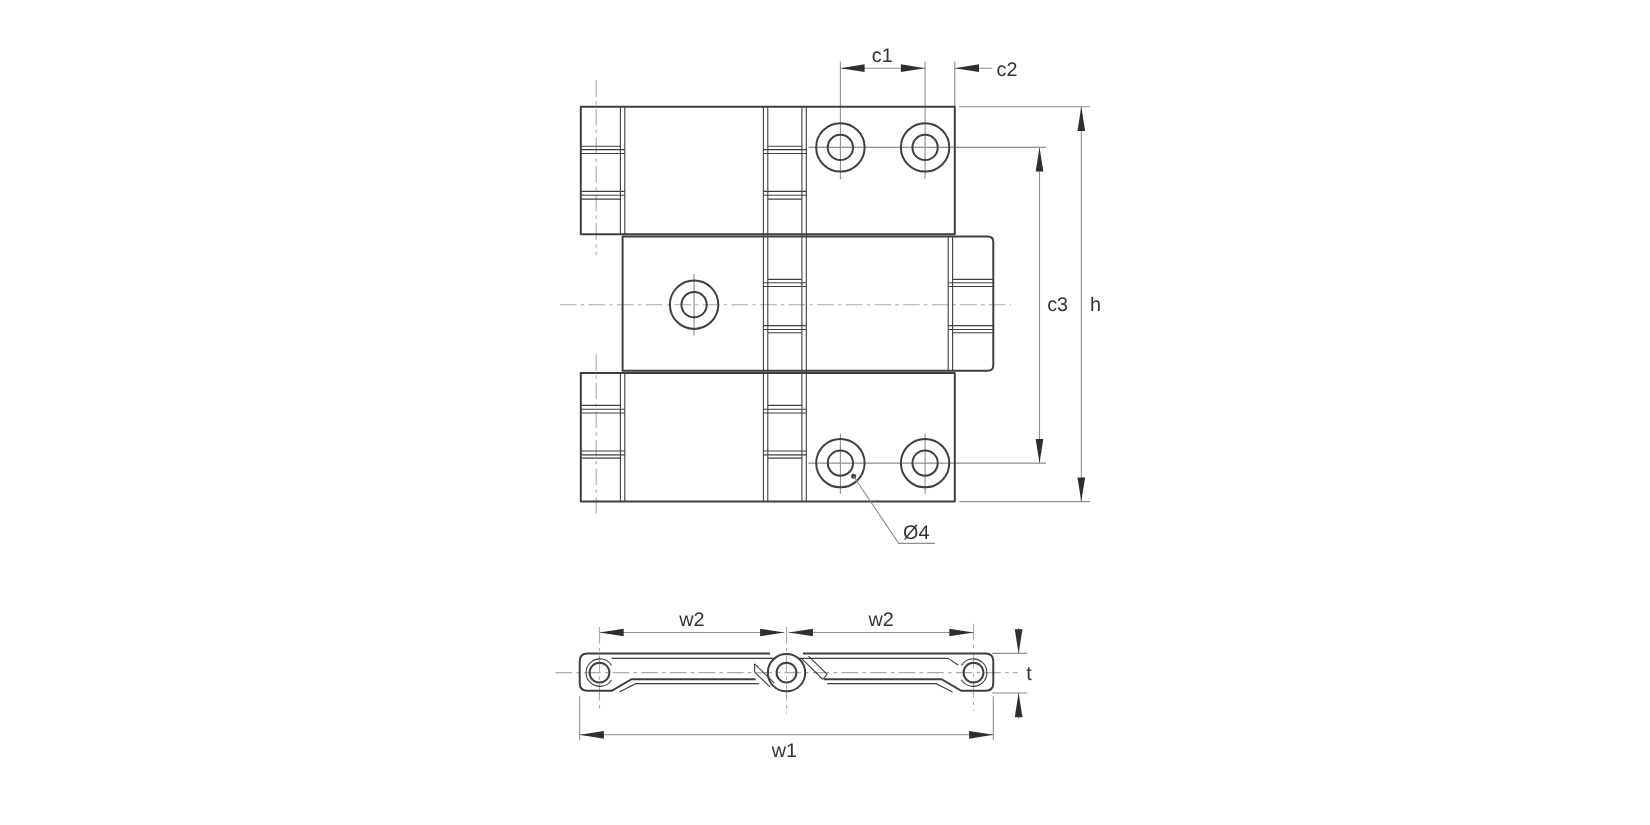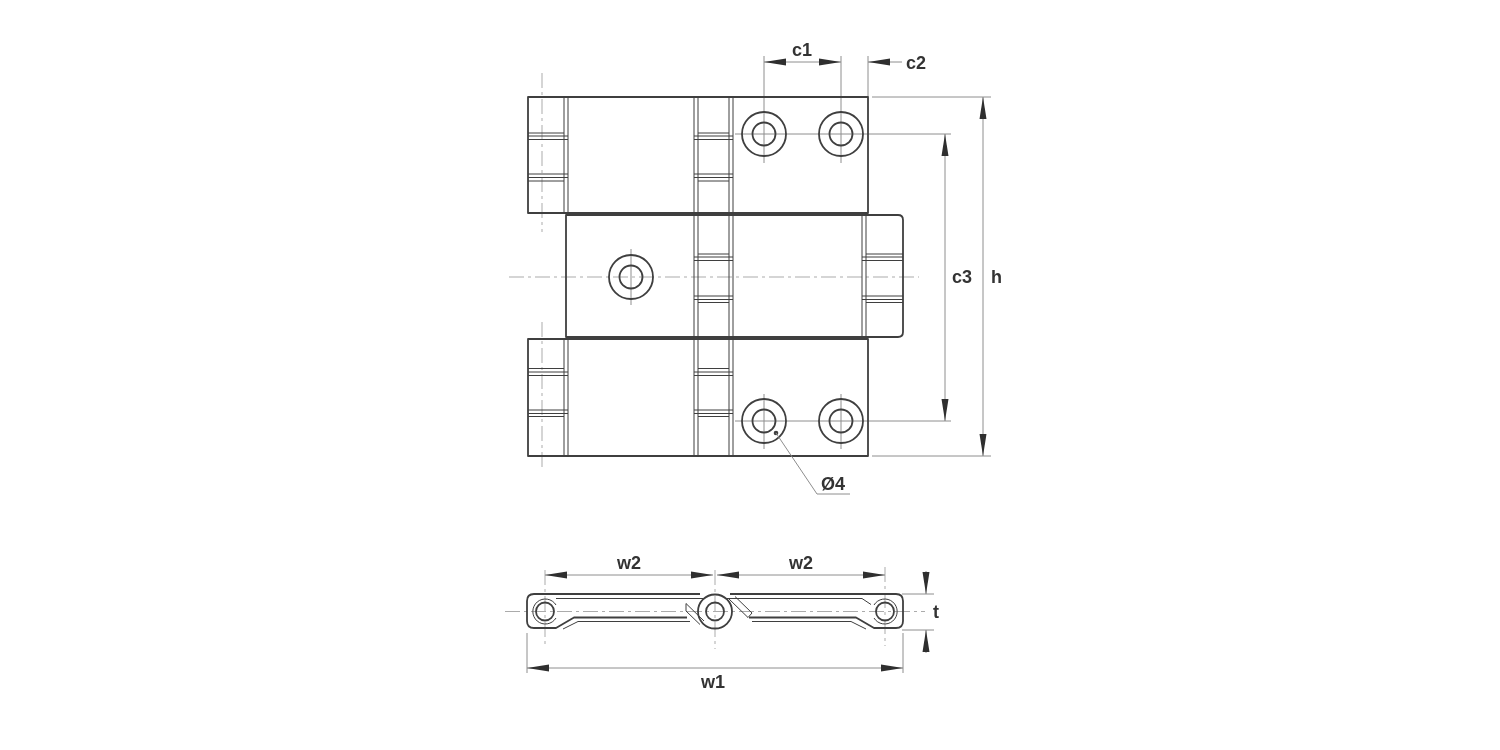--- a/index.html
+++ b/index.html
@@ -1,16 +1,16 @@
 <!DOCTYPE html>
 <html style="--c-bg: #ffffff; --c-outline: #3f3f3f; --c-dim: #8e8e8e; --c-center: #ababab; --c-arrow: #2f2f2f; --c-text: #333333;"><head>
 <meta charset="utf-8">
 <style>
   html,body { margin:0; padding:0; background:#ffffff; }
-  .canvas { position:relative; width:1411px; height:750px; background:var(--c-bg,#ffffff); overflow:hidden;font-weight:bold; }
+  .canvas { position:relative; width:1411px; height:750px; background:var(--c-bg,#ffffff); overflow:hidden; }
   svg { display:block; }
   .ol { stroke:var(--c-outline,#3f3f3f); stroke-width:1.8; fill:none; stroke-linejoin:round; stroke-linecap:butt; }
   .dl { stroke:var(--c-outline,#3f3f3f); stroke-width:1;  fill:none; }
   .xl { stroke:var(--c-dim,#8e8e8e);     stroke-width:1;  fill:none; }
   .cl { stroke:var(--c-center,#ababab);  stroke-width:1;  fill:none; stroke-dasharray:15 4 3 4; }
   .ar { fill:var(--c-arrow,#2f2f2f); stroke:none; }
   .dot{ fill:var(--c-outline,#3f3f3f); stroke:none; }
   .tx { font-family:"Liberation Sans", sans-serif; font-size:18px; fill:var(--c-text,#333333); }
 </style>
 </head>

